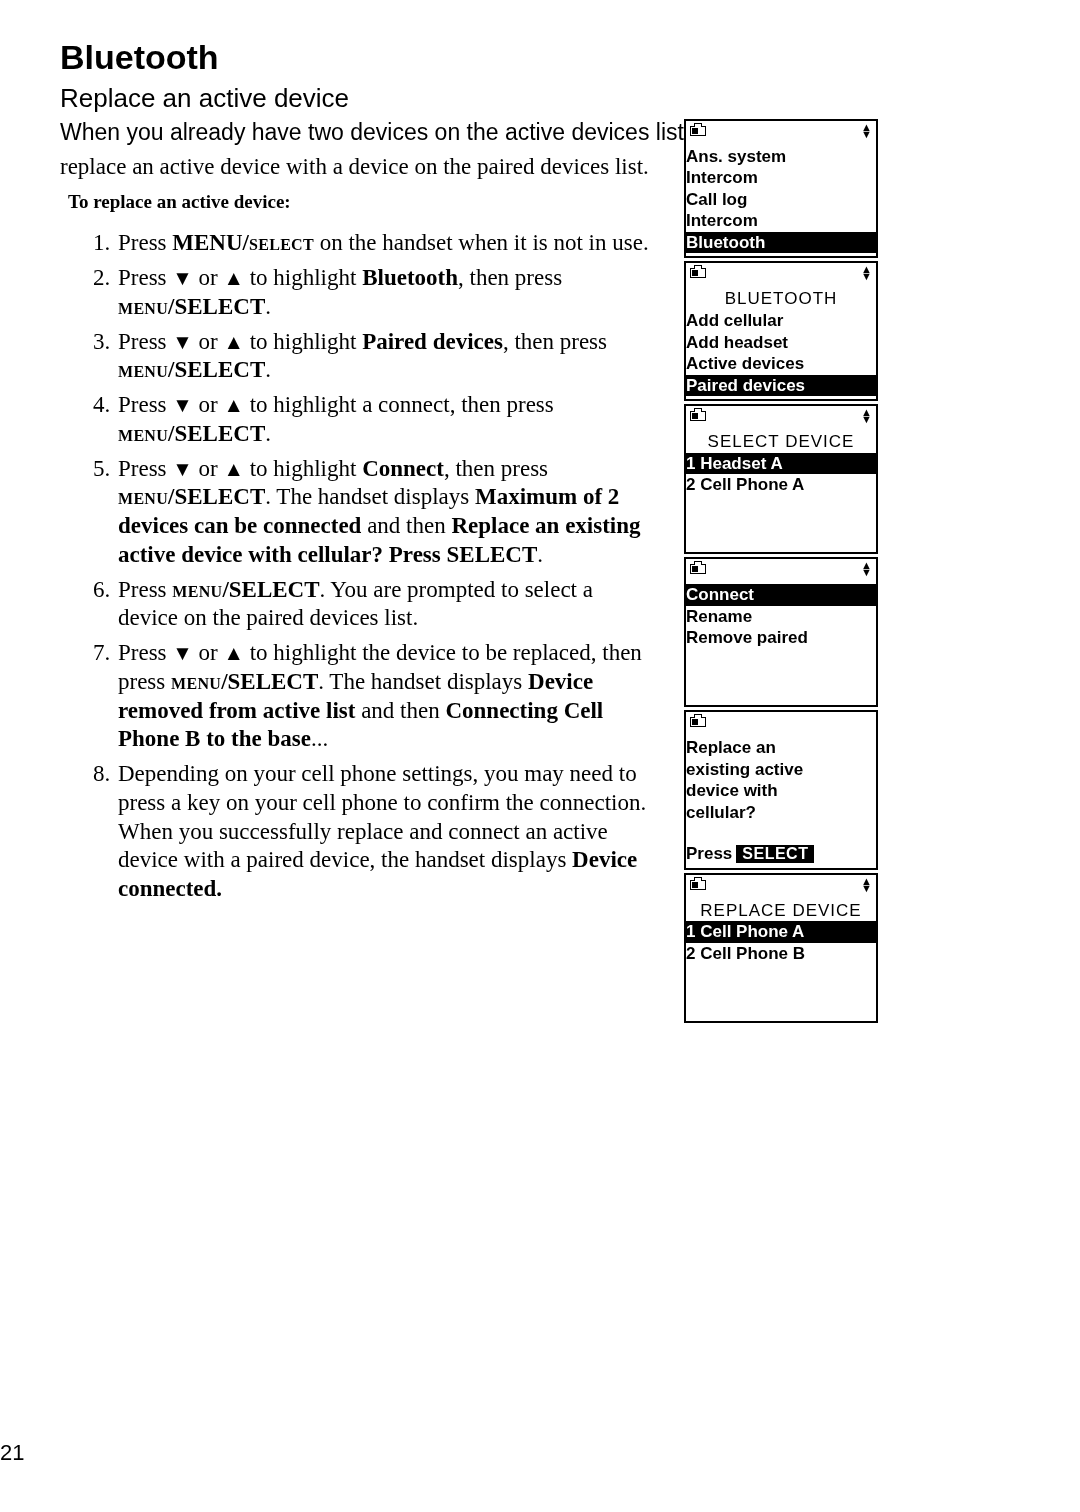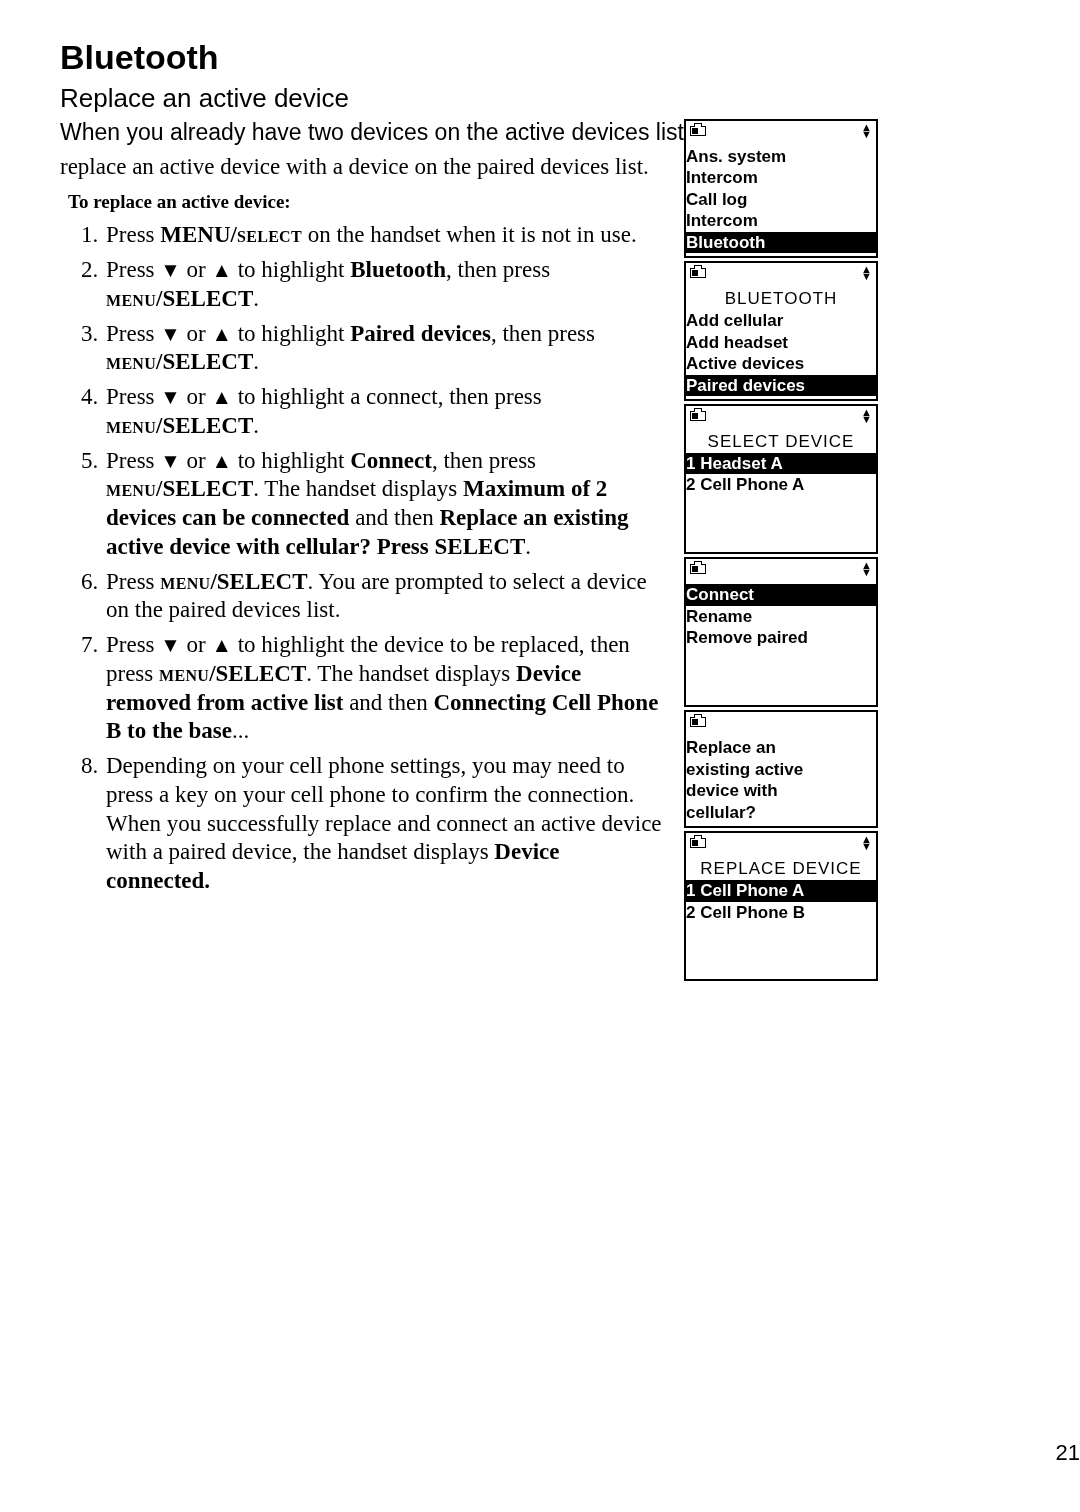--- a/index.html
+++ b/index.html
@@ -40,21 +40,21 @@
     font-size: 23px;
     line-height: 1.25;
     font-family: Liberation Serif, serif;
   }
   .subhead {
     font-weight: bold;
     margin: 4px 0 8px 8px;
     font-size: 19px;
   }
   ol.steps {
-    margin: 4px;
+    margin: 16px;
     padding-left: 40px;
   }
   ol.steps > li {
     margin-bottom: 6px;
     padding-left: 2px;
   }
   .b { font-weight: bold; }
   .sc { font-variant: small-caps; letter-spacing: 0.3px; }
   .tri { font-size: 0.9em; }
 
@@ -117,21 +117,21 @@
     background:#000; color:#fff;
     padding: 0 6px;
     margin-left: 4px;
     letter-spacing: 0.5px;
     font-size: 16px;
   }
   .pagenum {
     position: absolute;
     bottom: 46px;
     left: 0; right: 0;
-    text-align: right;
+    text-align: left;
     font-size: 22px;
   }
 </style>
 </head>
 <body>
 
 <div class="page">
   <h1>Bluetooth</h1>
   <h2>Replace an active device</h2>
   <p class="intro">When you already have two devices on the active devices list, you can</p>
@@ -236,20 +236,23 @@
 
       <div class="screen msg-screen">
         <div class="sc-header">
           <span class="batt"></span>
           <span></span>
         </div>
         <div class="row">Replace an</div>
         <div class="row">existing active</div>
         <div class="row">device with</div>
         <div class="row">cellular?</div>
+        <div class="row">
+          <span>Press</span><span class="select-token">SELECT</span>
+        </div>
       </div>
 
       <div class="screen" style="min-height:150px">
         <div class="sc-header">
           <span class="batt"></span>
           <span class="arrows">
               <span>▲</span>
               <span>▼</span>
             </span>
         </div>

